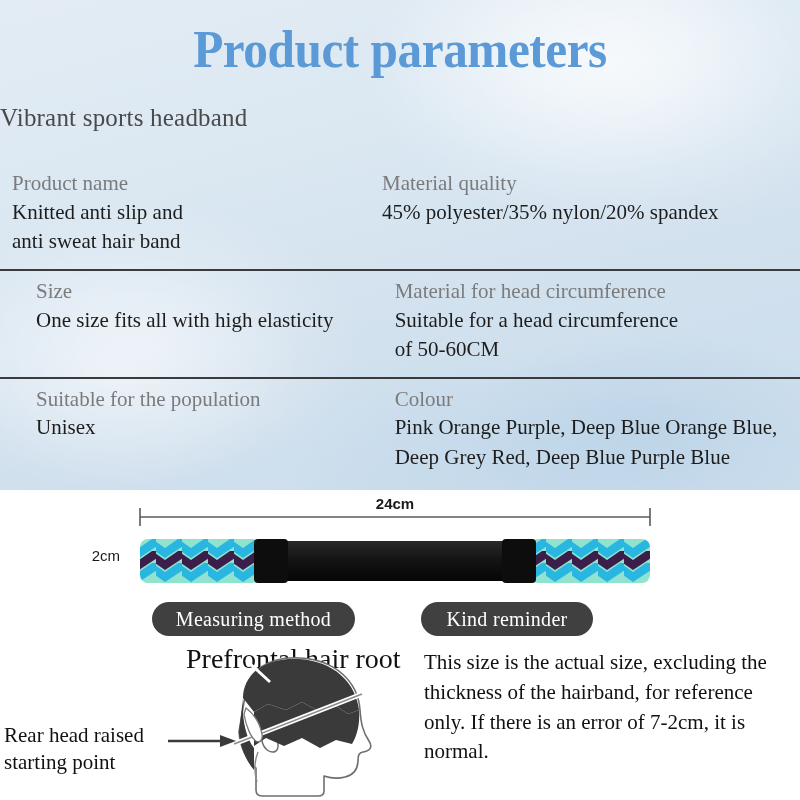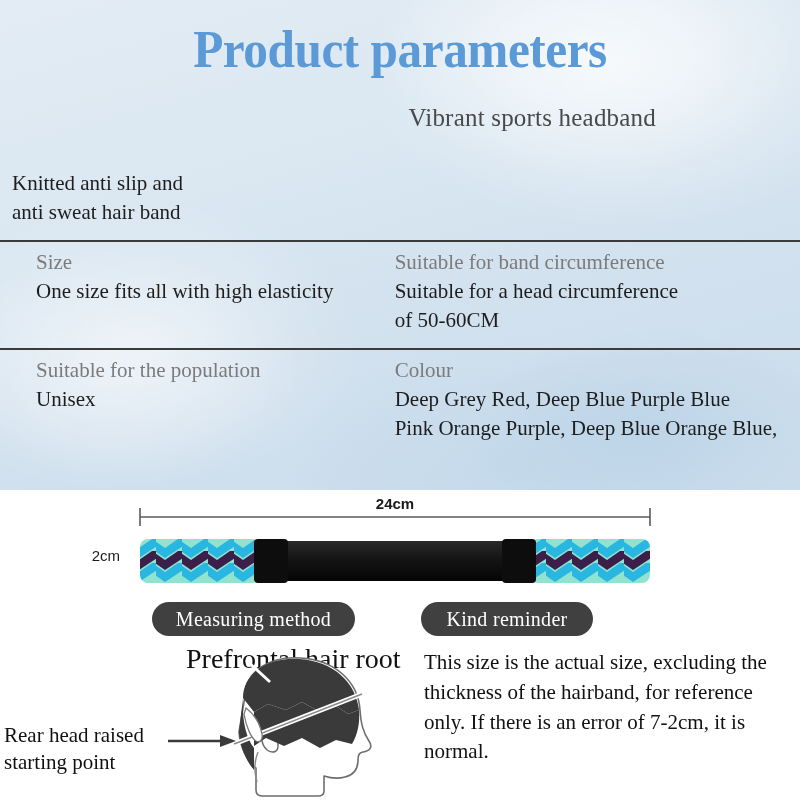--- a/index.html
+++ b/index.html
@@ -60,21 +60,21 @@
     font-size: 53px;
     letter-spacing: -0.5px;
     color: #5b9ad6;
     line-height: 1.1;
     transform: scaleX(0.93);
   }
   .subtitle {
     position: absolute;
     left: 0; top: 104px;
     width: 656px;
-    text-align: right;
+    text-align: left;
     font-size: 25px;
     color: #4a4a4a;
     letter-spacing: 0.2px;
   }
 
   
   .spec-table {
     position: absolute;
     left: 0; top: 163px;
     width: 800px;
@@ -204,55 +204,62 @@
     <div class="cloud-b"></div>
     <div class="cloud-c"></div>
 
     <div class="title">Product parameters</div>
     <div class="subtitle">Vibrant sports headband</div>
 
     <div class="spec-table">
 
       <div class="spec-row">
         <div class="spec-cell left">
+          <div class="spec-label">Product name</div>
           <div class="spec-value">
             <div>Knitted anti slip and</div>
             <div>anti sweat hair band</div>
+          </div>
+        </div>
+        <div class="spec-cell right">
+          <div class="spec-label">Material quality</div>
+          <div class="spec-value">
+            <div>45% polyester/35% nylon/20% spandex</div>
           </div>
         </div>
       </div>
 
       <div class="spec-row">
         <div class="spec-cell left">
           <div class="spec-label">Size</div>
           <div class="spec-value">
             <div>One size fits all with high elasticity</div>
           </div>
         </div>
         <div class="spec-cell right">
-          <div class="spec-label">Suitable for band circumference</div>
+          <div class="spec-label">Material for head circumference</div>
           <div class="spec-value">
             <div>Suitable for a head circumference</div>
             <div>of 50-60CM</div>
           </div>
         </div>
       </div>
 
       <div class="spec-row">
         <div class="spec-cell left">
           <div class="spec-label">Suitable for the population</div>
           <div class="spec-value">
             <div>Unisex</div>
           </div>
         </div>
         <div class="spec-cell right">
           <div class="spec-label">Colour</div>
           <div class="spec-value">
+            <div>Pink Orange Purple, Deep Blue Orange Blue,</div>
             <div>Deep Grey Red, Deep Blue Purple Blue</div>
-            <div>Pink Orange Purple, Deep Blue Orange Blue,</div>
           </div>
         </div>
       </div>
 
     </div>
   </div>
 
   <div class="bottom">
 
     <div class="band-figure">

